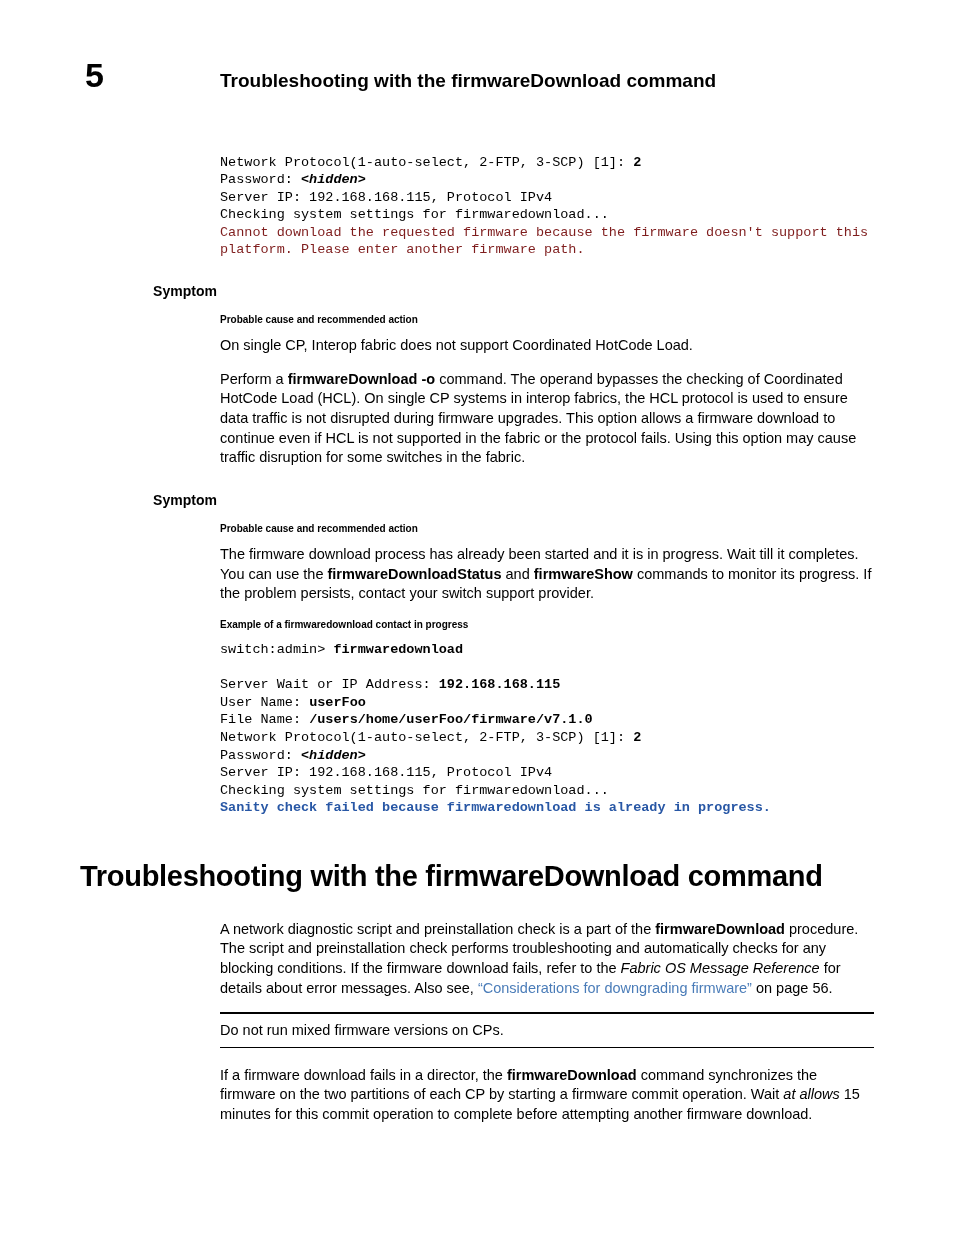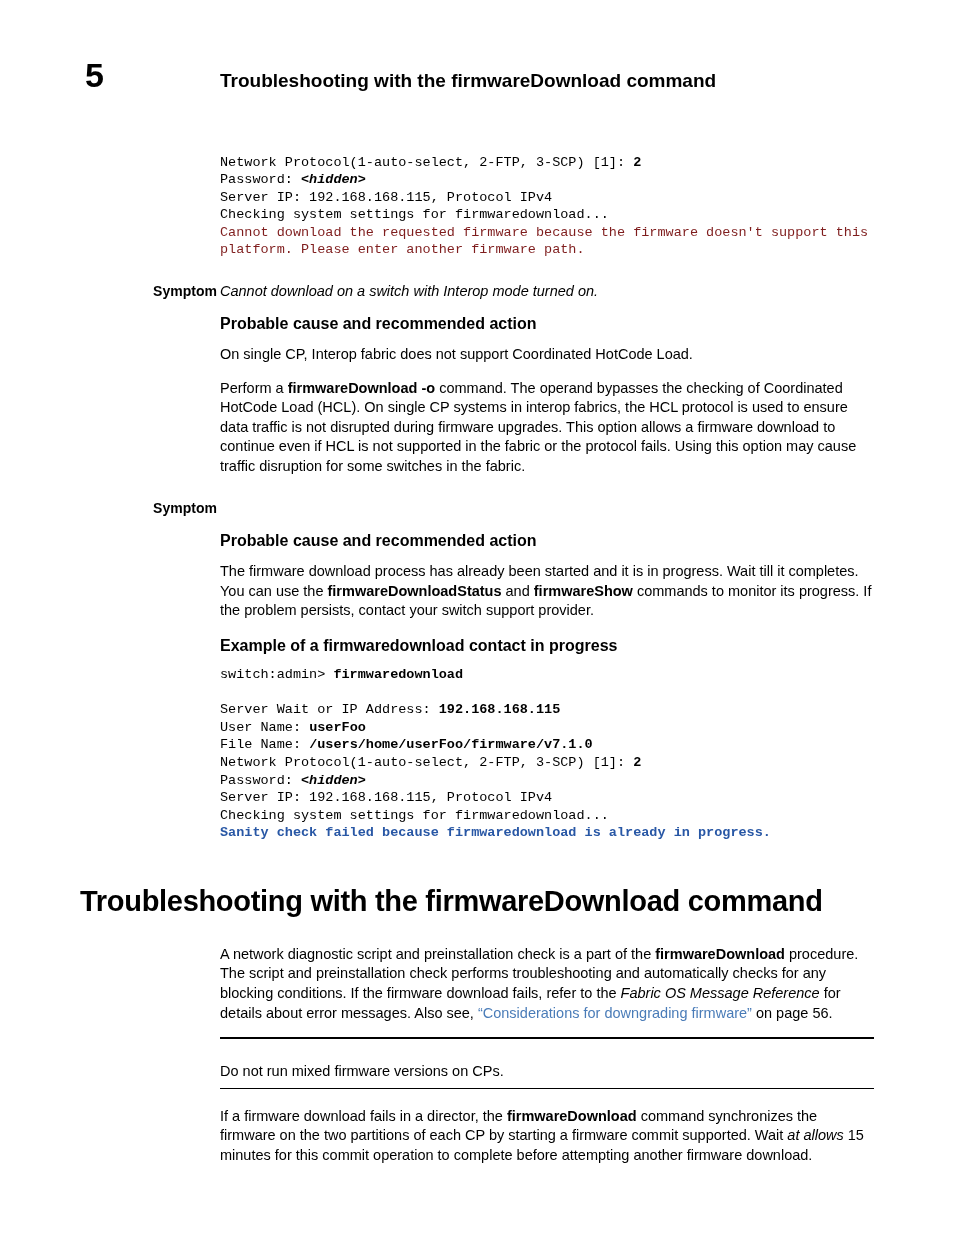--- a/index.html
+++ b/index.html
@@ -36,52 +36,51 @@
     margin-bottom: 14px;
     line-height: 1.3;
   }
   .code .bold { font-weight: bold; }
   .code .blue { color: #7f1d1d; }
   .code .bold-blue { font-weight: bold; color: #2857a5; }
   .code .italic-bold { font-style: italic; font-weight: bold; }
   .symptom-row { display: flex; margin-bottom: 12px; margin-top: 23px; text-align: center; }
   .symptom-label { width: 140px; flex-shrink: 0; font-weight: bold; font-size: 14px; padding-left: 70px; box-sizing: border-box; }
   .symptom-text { font-style: italic; }
-  .sub-head { font-weight: bold; margin-left: 140px; margin-bottom: 10px; font-size: 16px; }
+  .sub-head { font-weight: bold; margin-left: 140px; margin-bottom: 10px; font-size: 10px; }
   .para { margin-left: 140px; margin-bottom: 14px; }
   .para .bold { font-weight: bold; }
   .para .italic { font-style: italic; }
   .para .link { color: #4a7cb8; text-align: right; }
   .h1 { font-size: 29px; font-weight: bold; margin-top: 40px; margin-bottom: 24px; font-family: Arial, sans-serif; letter-spacing: -0.3px; }
   .attention-box {
     margin-left: 140px;
     border-top: 2px solid #000;
     border-bottom: 1px solid #000;
     padding: 4px 0 6px 0;
     margin-bottom: 18px;
   }
   .attention-label { font-weight: bold; font-size: 14px; letter-spacing: 0.3px; }
-  .attention-text { margin-top: 19px; }
+  .attention-text { margin-top: 3px; }
 </style>
 </head>
 <body>
 
 <div class="chapter-num">5</div>
 <div class="running-head">Troubleshooting with the firmwareDownload command</div>
 
 <div class="code"><span>Network Protocol(1-auto-select, 2-FTP, 3-SCP) [1]: </span><span class="bold">2</span>
 <span>Password: </span><span class="italic-bold">&lt;hidden&gt;</span>
 <span>Server IP: 192.168.168.115, Protocol IPv4</span>
 <span>Checking system settings for firmwaredownload...</span>
 <span class="blue">Cannot download the requested firmware because the firmware doesn't support this 
 platform. Please enter another firmware path.</span></div>
 
 <div class="symptom-row">
   <div class="symptom-label">Symptom</div>
-  <div class="symptom-text">Cannot download on a switch with Interop mode turned on.</div>
 </div>
 
 <div class="sub-head">Probable cause and recommended action</div>
 <div class="para">On single CP, Interop fabric does not support Coordinated HotCode Load.</div>
 <div class="para"><span>Perform a </span><span class="bold">firmwareDownload -o</span><span> command. The operand bypasses the checking of Coordinated HotCode Load (HCL). On single CP systems in interop fabrics, the HCL protocol is used to ensure data traffic is not disrupted during firmware upgrades. This option allows a firmware download to continue even if HCL is not supported in the fabric or the protocol fails. Using this option may cause traffic disruption for some switches in the fabric.</span></div>
 
 <div class="symptom-row">
   <div class="symptom-label">Symptom</div>
 </div>
 
@@ -102,13 +101,13 @@
 <span class="bold-blue">Sanity check failed because firmwaredownload is already in progress.</span></div>
 
 <div class="h1">Troubleshooting with the firmwareDownload command</div>
 
 <div class="para"><span>A network diagnostic script and preinstallation check is a part of the </span><span class="bold">firmwareDownload</span><span> procedure. The script and preinstallation check performs troubleshooting and automatically checks for any blocking conditions. If the firmware download fails, refer to the </span><span class="italic">Fabric OS Message Reference</span><span> for details about error messages. Also see, </span><span class="link">“Considerations for downgrading firmware”</span><span> on page 56.</span></div>
 
 <div class="attention-box">
   <div class="attention-text">Do not run mixed firmware versions on CPs.</div>
 </div>
 
-<div class="para"><span>If a firmware download fails in a director, the </span><span class="bold">firmwareDownload</span><span> command synchronizes the firmware on the two partitions of each CP by starting a firmware commit supported. Wait </span><span class="italic">at allows</span><span> 15 minutes for this commit operation to complete before attempting another firmware download.</span></div>
+<div class="para"><span>If a firmware download fails in a director, the </span><span class="bold">firmwareDownload</span><span> command synchronizes the firmware on the two partitions of each CP by starting a firmware commit operation. Wait </span><span class="italic">at allows</span><span> 15 minutes for this commit operation to complete before attempting another firmware download.</span></div>
 
 </body></html>

